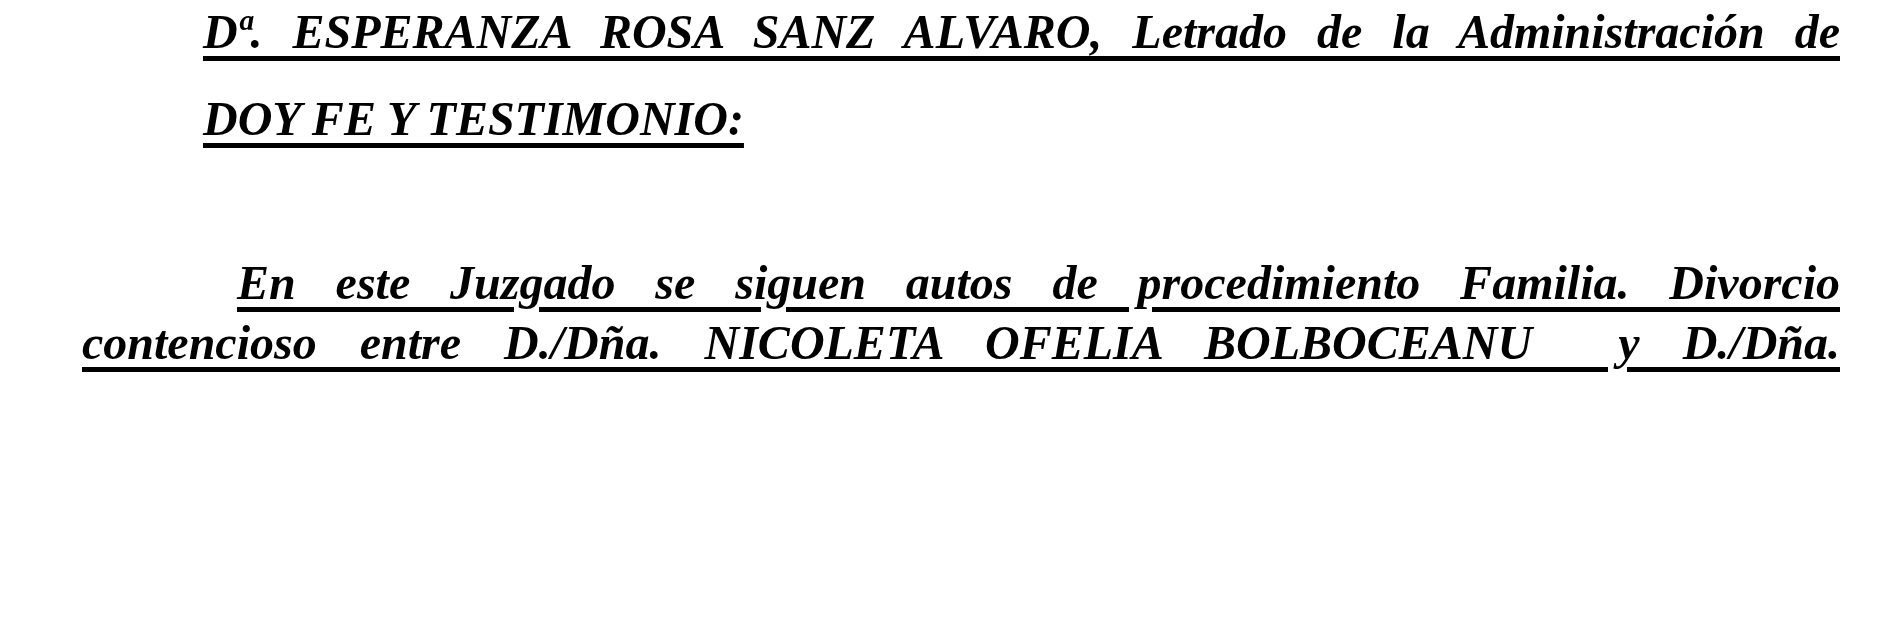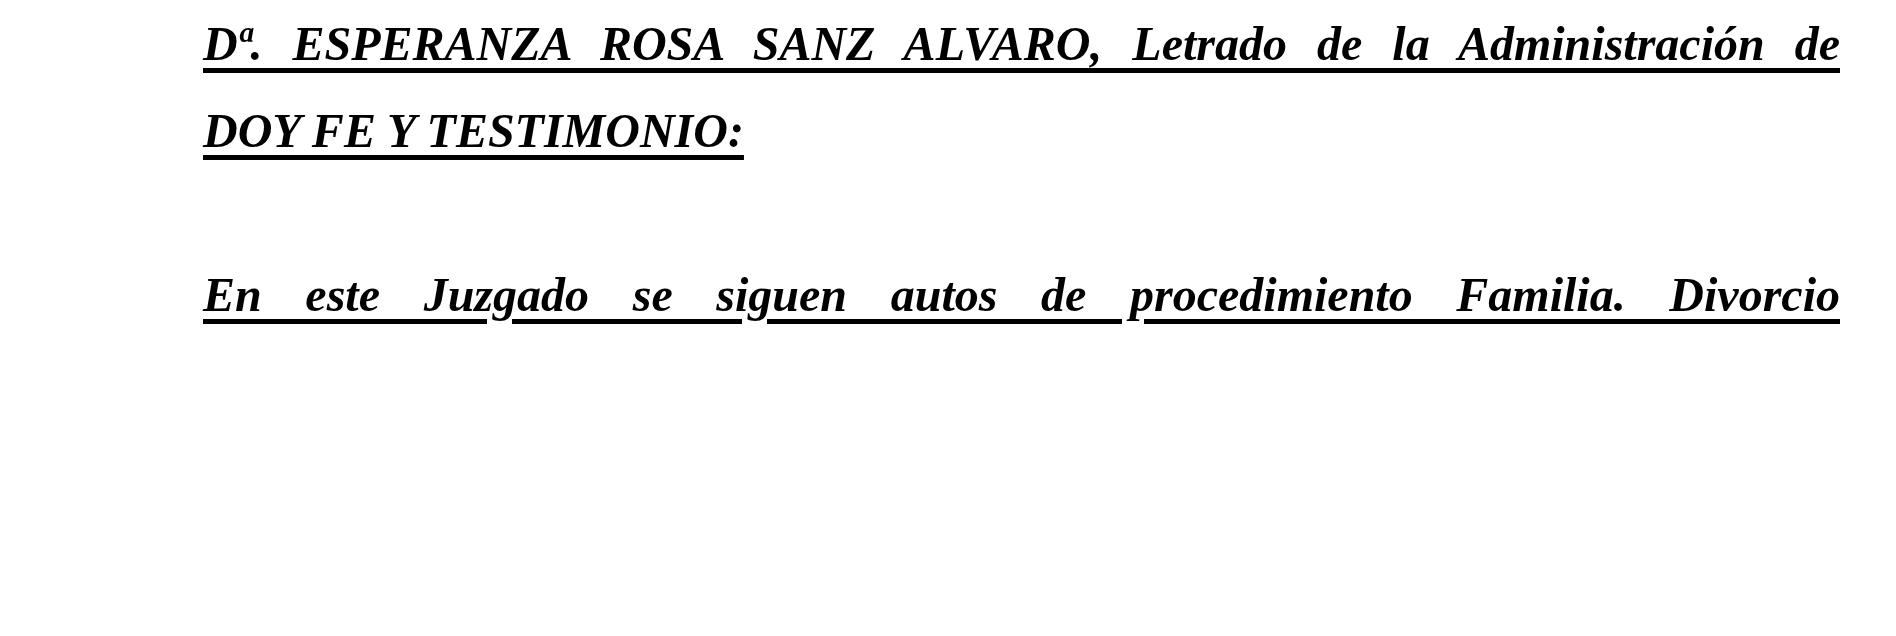--- a/index.html
+++ b/index.html
@@ -12,21 +12,21 @@
     height: 636px;
     overflow: hidden;
     font-family: "Liberation Serif", "DejaVu Serif", serif;
     font-weight: bold;
     font-style: italic;
     color: #000000;
   }
   .page {
     width: 1792px;
     margin-left: 48px;
-    padding-top: 14px;
+    padding-top: 2px;
   }
   .para {
     margin: 0;
     padding: 0;
   }
   .line {
     display: block;
     height: 60px;
     overflow: hidden;
     font-size: 48px;
@@ -44,32 +44,34 @@
     text-align-last: justify;
   }
   .indent {
     padding-left: 155px;
   }
   .heading-para {
     margin-top: 27px;
   }
   .body-para {
     margin-top: 104px;
+    margin-left: 34px;
   }
 </style>
 </head>
 <body>
 
 <div class="page">
 
   <p class="para">
     <span class="line just indent">Dª. ESPERANZA ROSA SANZ ALVARO, Letrado de la Administración de</span>
   </p>
 
   <p class="para heading-para">
     <span class="line indent">DOY FE Y TESTIMONIO:</span>
   </p>
 
   <p class="para body-para">
     <span class="line just indent">En este Juzgado se siguen autos de procedimiento Familia. Divorcio</span>
+    <span class="line just">contencioso entre D./Dña. NICOLETA OFELIA BOLBOCEANU &nbsp;y D./Dña.</span>
   </p>
 
 </div>
 
 </body></html>

